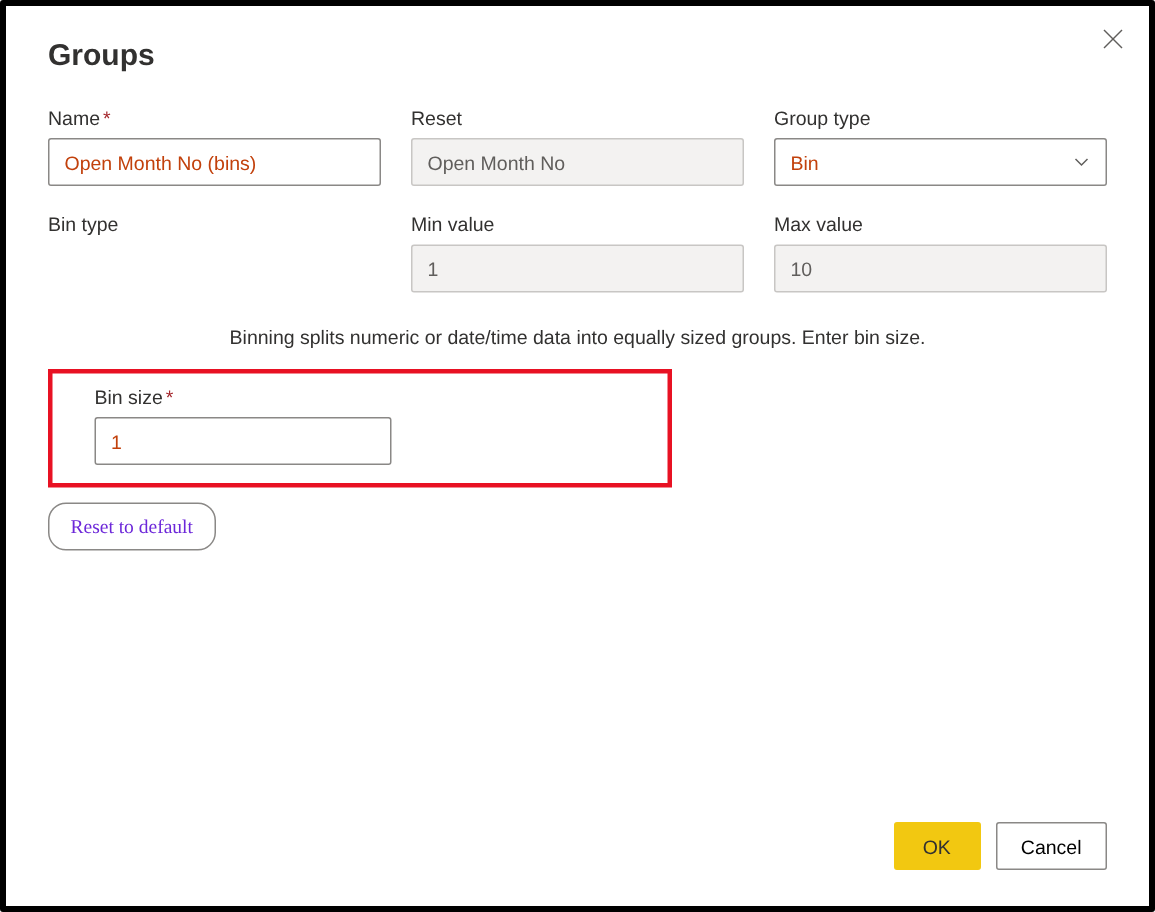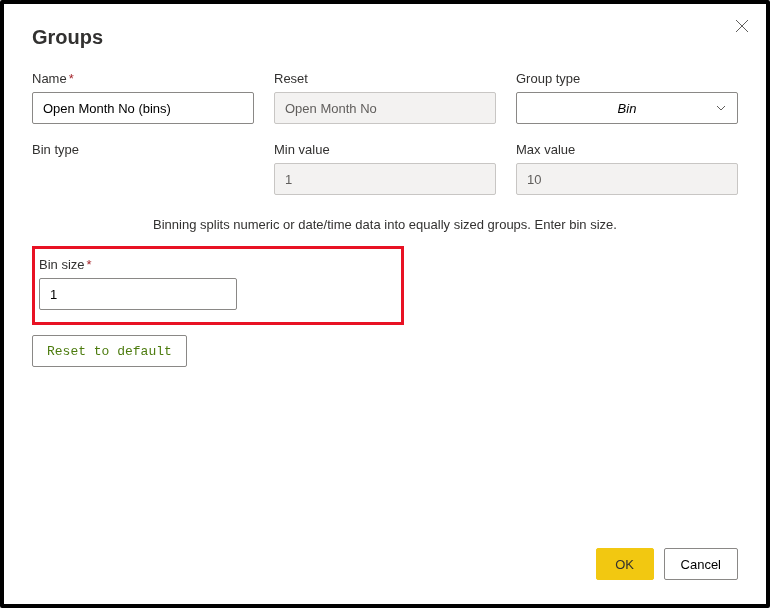--- a/index.html
+++ b/index.html
@@ -62,69 +62,68 @@
       margin-left: 2px;
     }
     .text-input, .select-input, .readonly-input {
       height: 32px;
       border: 1px solid #8a8886;
       border-radius: 2px;
       padding: 0 10px;
       font-size: 13px;
       font-family: inherit;
       background: #fff;
-      color: #000000;
+      color: #c2410c;
       display: flex;
       align-items: center;
     }
     .readonly-input {
       background: #f3f2f1;
       border-color: #c8c6c4;
       color: #605e5c;
       text-align: center;
     }
     .select-input {
       position: relative;
-      justify-content: center;
-      cursor: pointer;
-      font-style: italic;
+      justify-content: flex-start;
+      cursor: pointer;
     }
     .select-input .chevron {
       position: absolute;
       right: 10px;
       top: 50%;
       transform: translateY(-50%);
       color: #605e5c;
     }
     .info-text {
       font-size: 13px;
       color: #323130;
       margin-top: 22px;
       margin-bottom: 14px;
       text-align: center;
     }
     .bin-size-box {
       border: 3px solid #e81123;
-      padding: 8px 12px 12px 4px;
-      width: 372px;
+      padding: 8px 12px 12px 28px;
+      width: 416px;
       margin-bottom: 10px;
     }
     .bin-size-box .field-label {
       margin-bottom: 6px;
     }
     .reset-btn {
       height: 32px;
       padding: 0 14px;
       border: 1px solid #8a8886;
-      border-radius: 2px;
-      background: #fff;
-      font-size: 13px;
-      font-family: Liberation Mono, monospace;
-      cursor: pointer;
-      color: #4d7c0f;
+      border-radius: 12px;
+      background: #fff;
+      font-size: 13px;
+      font-family: Liberation Serif, serif;
+      cursor: pointer;
+      color: #6d28d9;
     }
     .footer {
       position: absolute;
       bottom: 24px;
       right: 28px;
       display: flex;
       gap: 10px;
       justify-content: space-between;
     }
     .btn {

